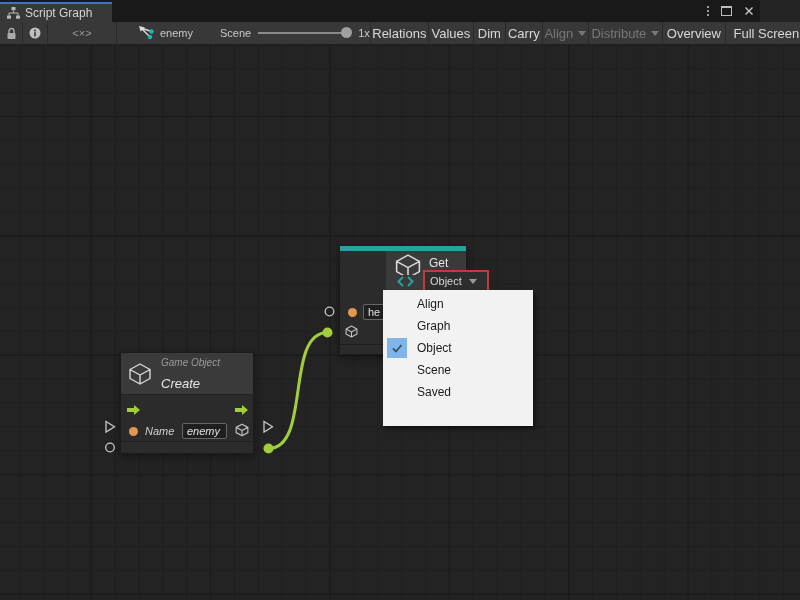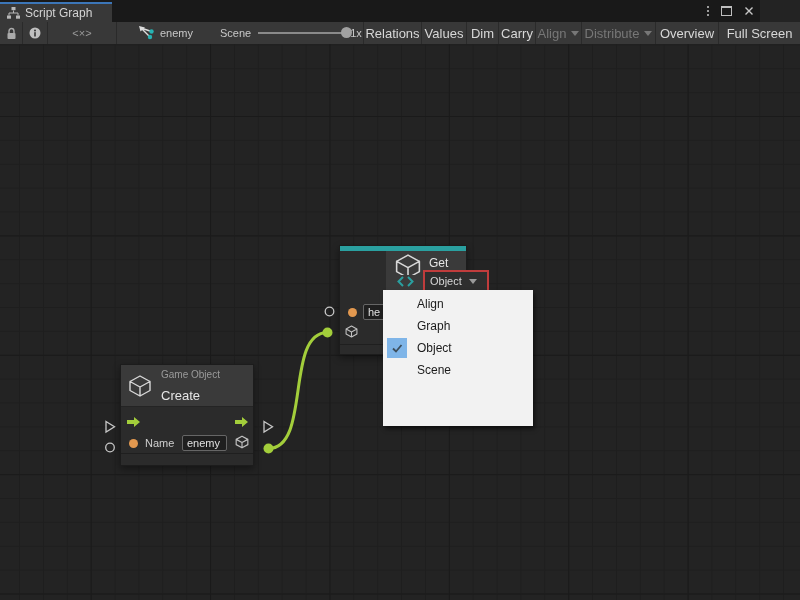--- a/index.html
+++ b/index.html
@@ -14,21 +14,21 @@
   .toolbar { position:absolute; top:22px; left:0; width:800px; height:22px; background:#383838; display:flex; align-items:stretch; }
   .toolbar > * { flex:none; }
   .tbi { display:flex; align-items:center; justify-content:center; border-right:1px solid #2A2A2A; }
   .tbi.lock { width:23px; }
   .tbi.info { width:25px; }
   .tbi.code { width:69px; color:#999; font-size:11px; }
   .chip { display:flex; align-items:center; margin-left:21px; gap:6px; color:#C8C8C8; font-size:11px; }
   .zoomgrp { display:flex; align-items:center; margin-left:27px; color:#C8C8C8; font-size:11px; }
   .track { position:relative; width:92px; height:2px; background:#8A8A8A; margin-left:7px; }
   .knob { position:absolute; right:-2px; top:-5px; width:11px; height:11px; border-radius:50%; background:#A0A0A0; }
-  .zoomval { }
+  .zoomval { margin-left:8px; }
   .tb-btns { margin-left:auto; display:flex; align-items:stretch; }
   .tb-btn { display:flex; align-items:center; justify-content:center; border-left:1px solid #2A2A2A; color:#D8D8D8; font-size:13px; white-space:nowrap; }
   .tb-btn.disabled { color:#777; }
   .caret { width:0; height:0; border:4px solid transparent; border-top:5px solid #888; margin-left:5px; margin-top:4px; }
   .tb-btn.disabled .caret { border-top-color:#777; }
 
   .canvas { position:absolute; top:44px; left:0; width:800px; height:556px;
     background-color:#232323;
     background-image:
       linear-gradient(90deg, #1A1A1A 1px, transparent 1px),
@@ -36,21 +36,21 @@
       linear-gradient(90deg, #1E1E1E 1px, transparent 1px),
       linear-gradient(180deg, #1E1E1E 1px, transparent 1px);
     background-size: 119.4px 119.4px, 119.4px 119.4px, 23.88px 23.88px, 23.88px 23.88px;
     background-position: 90.7px 0, 0 72px, 19.06px 0, 0 0.36px;
   }
   .wiresvg { position:absolute; left:0; top:0; width:800px; height:556px; }
 
   .node { position:absolute; background:#2B2B2B; border:1px solid #1C1C1C; box-shadow:0 3px 7px rgba(0,0,0,0.4); }
   .node-header { background:#3A3A3A; border-bottom:1px solid #242424; display:flex; align-items:center; }
 
-  .node-create { left:120px; top:320px; width:134px; height:102px; }
+  .node-create { left:120px; top:308px; width:134px; height:102px;font-style:italic; }
   .node-create .node-header { height:42px; }
   .nc-titles { margin-left:9px; }
   .nc-cat { font-size:10px; color:#9A9A9A; }
   .nc-title { font-size:13px; color:#E6E6E6; margin-top:8px; }
   .arrowL { position:absolute; left:5px; top:51px; }
   .arrowR { position:absolute; right:4px; top:51px; }
   .dot-orange { position:absolute; width:9px; height:9px; border-radius:50%; background:var(--orange); }
   .nc-dot { left:8px; top:74px; }
   .nc-name { position:absolute; left:24px; top:72px; font-size:11px; color:#CFCFCF; }
   .field { position:absolute; height:16px; background:#1F1F1F; border:1px solid #666; border-radius:2px; font-size:11px; color:#E0E0E0; line-height:14px; padding-left:4px; }
@@ -242,14 +242,17 @@
       <span class="mi-check on">
         <svg width="14" height="13" viewBox="0 0 14 13">
             <path d="M3,6.5 L6,9.5 L11.5,3" stroke="#3D4E5C" stroke-width="1.8" fill="none"></path>
           </svg>
       </span>
       <span class="mi-label">Object</span>
     </div>
     <div class="menu-item">
         <span class="mi-label">Scene</span>
       </div>
+    <div class="menu-item">
+        <span class="mi-label">Saved</span>
+      </div>
   </div>
 </div>
 
 </body></html>

